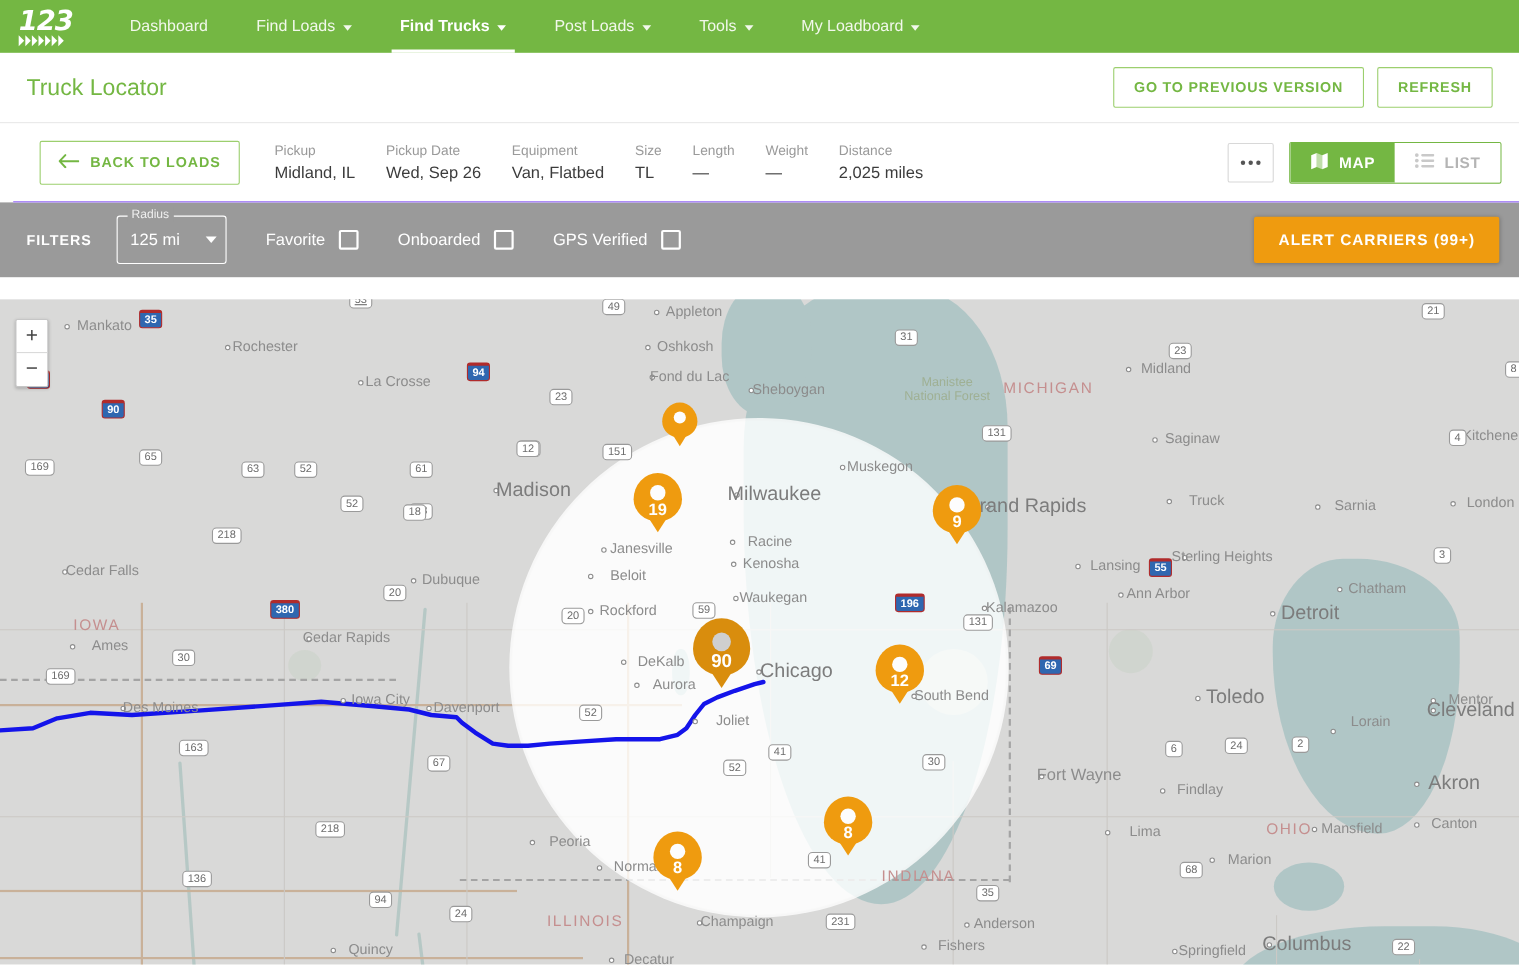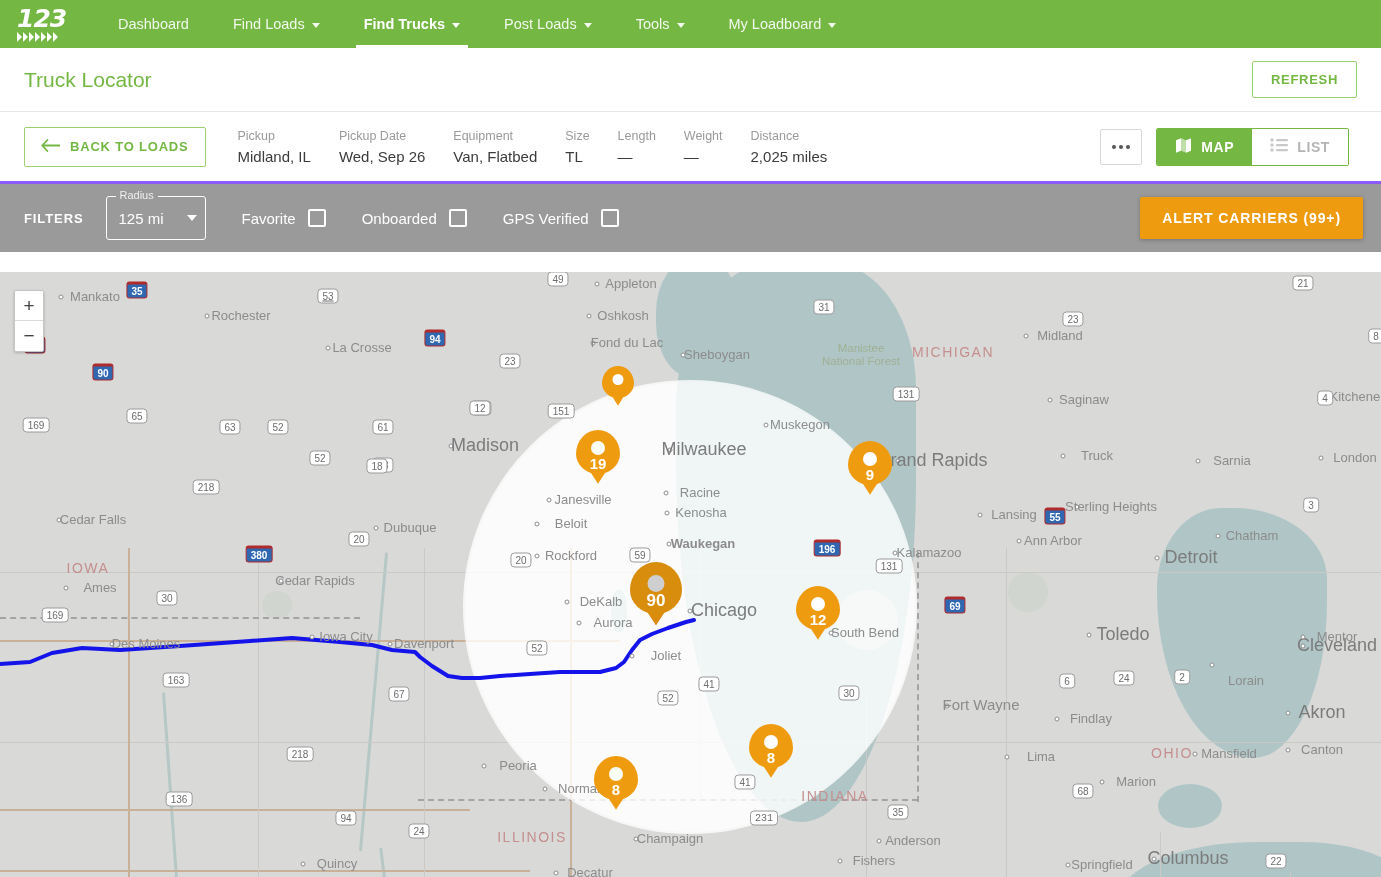--- a/index.html
+++ b/index.html
@@ -70,22 +70,22 @@
   .btn-outline {
     border: 1px solid #9ccf6e; color: #74b743; background: #fff;
     font-size: 13px; font-weight: bold; letter-spacing: .7px;
     padding: 10px 18px; border-radius: 2px; cursor: pointer;
     font-family: "Liberation Sans", sans-serif;
   }
 
   
   .summarybar {
     height: 72px; background: #fff; display: flex; align-items: center;
-    padding: 0 32px 0 24px; border-bottom: 3px solid #8b5cf6;
-    position: relative; z-index: 25;
+    padding: 0 16px 0 24px; border-bottom: 1px solid #8b5cf6;
+    position: relative; z-index: 25; margin-left: 12px;
   }
   .btn-back {
     display: flex; align-items: center; gap: 10px;
     border: 1px solid #9ccf6e; color: #74b743; background: #fff;
     font-size: 13px; font-weight: bold; letter-spacing: .8px;
     padding: 11px 16px; border-radius: 2px; cursor: pointer; white-space: nowrap;
   }
   .summary-fields { display: flex; align-items: center; margin-left: 18px; }
   .sfield { padding: 0 14px; min-width: 0; }
   .sfield .lbl { font-size: 12.5px; color: #9a9a9a; margin-bottom: 5px; white-space: nowrap; }
@@ -283,20 +283,21 @@
         <span>My Loadboard</span>
         <span class="caret"></span>
       </div>
     </div>
 
   </div>
 
   <div class="titlebar">
     <div class="page-title">Truck Locator</div>
     <div class="titlebar-actions">
+      <button class="btn-outline">GO TO PREVIOUS VERSION</button>
       <button class="btn-outline">REFRESH</button>
     </div>
   </div>
 
   <div class="summarybar">
     <button class="btn-back">
       <span>
         <svg width="19" height="13" viewBox="0 0 19 13">
           <path d="M6.4 1L1.2 6.5l5.2 5.5M1.6 6.5H18.4" fill="none" stroke="#74b743" stroke-width="1.8" stroke-linecap="round" stroke-linejoin="round"></path>
         </svg>
@@ -507,21 +508,21 @@
           <div class="city " style="left: 981px; top: 433px;"><span class="nm">Fort Wayne</span></div>
           <div class="citydot" style="left: 549px; top: 228px;"></div>
           <div class="city sm" style="left: 583px; top: 227px;"><span class="nm">Janesville</span></div>
           <div class="citydot" style="left: 537px; top: 252px;"></div>
           <div class="city sm" style="left: 571px; top: 251px;"><span class="nm">Beloit</span></div>
           <div class="citydot" style="left: 666px; top: 221px;"></div>
           <div class="city sm" style="left: 700px; top: 220px;"><span class="nm">Racine</span></div>
           <div class="citydot" style="left: 667px; top: 241px;"></div>
           <div class="city sm" style="left: 701px; top: 240px;"><span class="nm">Kenosha</span></div>
           <div class="citydot" style="left: 669px; top: 272px;"></div>
-          <div class="city sm" style="left: 703px; top: 271px; font-weight: bold;"><span class="nm">Waukegan</span></div>
+          <div class="city sm" style="left: 703px; top: 271px;"><span class="nm">Waukegan</span></div>
           <div class="citydot" style="left: 537px; top: 284px;"></div>
           <div class="city sm" style="left: 571px; top: 283px;"><span class="nm">Rockford</span></div>
           <div class="citydot" style="left: 567px; top: 330px;"></div>
           <div class="city sm" style="left: 601px; top: 329px;"><span class="nm">DeKalb</span></div>
           <div class="citydot" style="left: 579px; top: 351px;"></div>
           <div class="city sm" style="left: 613px; top: 350px;"><span class="nm">Aurora</span></div>
           <div class="citydot" style="left: 632px; top: 384px;"></div>
           <div class="city sm" style="left: 666px; top: 383px;"><span class="nm">Joliet</span></div>
           <div class="citydot" style="left: 831px; top: 361px;"></div>
           <div class="city sm" style="left: 865px; top: 360px;"><span class="nm">South Bend</span></div>
@@ -565,21 +566,21 @@
           <div class="city sm" style="left: 1136px; top: 509px;"><span class="nm">Marion</span></div>
           <div class="citydot" style="left: 1007px; top: 485px;"></div>
           <div class="city sm" style="left: 1041px; top: 484px;"><span class="nm">Lima</span></div>
           <div class="citydot" style="left: 1057px; top: 447px;"></div>
           <div class="city sm" style="left: 1091px; top: 446px;"><span class="nm">Findlay</span></div>
           <div class="citydot" style="left: 1195px; top: 482px;"></div>
           <div class="city sm" style="left: 1229px; top: 481px;"><span class="nm">Mansfield</span></div>
           <div class="citydot" style="left: 1288px; top: 478px;"></div>
           <div class="city sm" style="left: 1322px; top: 477px;"><span class="nm">Canton</span></div>
           <div class="citydot" style="left: 1212px; top: 393px;"></div>
-          <div class="city sm" style="left: 1246px; top: 408px; text-align: right;"><span class="nm">Lorain</span></div>
+          <div class="city sm" style="left: 1246px; top: 384px; text-align: right;"><span class="nm">Lorain</span></div>
           <div class="citydot" style="left: 1303px; top: 365px;"></div>
           <div class="city sm" style="left: 1337px; top: 364px;"><span class="nm">Mentor</span></div>
           <div class="citydot" style="left: 1068px; top: 593px;"></div>
           <div class="city sm" style="left: 1102px; top: 592px;"><span class="nm">Springfield</span></div>
           <div class="state-lbl" style="left: 88px; top: 296px;">IOWA</div>
           <div class="state-lbl" style="left: 953px; top: 80px;">MICHIGAN</div>
           <div class="state-lbl" style="left: 532px; top: 565px;">ILLINOIS</div>
           <div class="state-lbl" style="left: 835px; top: 524px;">INDIANA</div>
           <div class="state-lbl" style="left: 1172px; top: 481px;">OHIO</div>
           <div class="park-lbl" style="left: 861px; top: 83px;">
@@ -628,25 +629,25 @@
           <div class="shield" style="left: 849px; top: 421px;">30</div>
           <div class="shield" style="left: 889px; top: 294px;">131</div>
           <div class="shield i" style="left: 827px; top: 276px; text-align: right;">196</div>
           <div class="shield i" style="left: 955px; top: 333px;">69</div>
           <div class="shield" style="left: 1124px; top: 406px;">24</div>
           <div class="shield" style="left: 1067px; top: 409px;">6</div>
           <div class="shield" style="left: 1182px; top: 405px;">2</div>
           <div class="shield" style="left: 1083px; top: 519px;">68</div>
           <div class="shield" style="left: 1276px; top: 589px;">22</div>
           <div class="shield" style="left: 745px; top: 510px;">41</div>
-          <div class="shield" style="left: 764px; top: 546px; font-family: Liberation Mono, monospace;">231</div>
+          <div class="shield" style="left: 764px; top: 566px;">231</div>
           <div class="shield" style="left: 898px; top: 540px;">35</div>
           <div class="shield i" style="left: 1055px; top: 244px;">55</div>
           <div class="shield i" style="left: 435px; top: 66px;">94</div>
-          <div class="shield" style="left: 328px; top: 24px; text-decoration: underline;">53</div>
+          <div class="shield" style="left: 328px; top: 1px; text-decoration: underline;">53</div>
           <div class="shield" style="left: 480px; top: 136px;">12</div>
           <div class="shield" style="left: 377px; top: 194px;">18</div>
         </div>
       <div id="map-pins" style="position:absolute;inset:0;">
           <div class="pin" style="width: 32px; height: 32px; left: 602px; top: 94px;">
             <div class="body">
               <div class="tail" style="border-left-width: 8px; border-right-width: 8px; border-top-width: 13px;"></div>
               <div class="hole" style="width: 11px; height: 11px; top: 8px;"></div>
             </div>
           </div>

